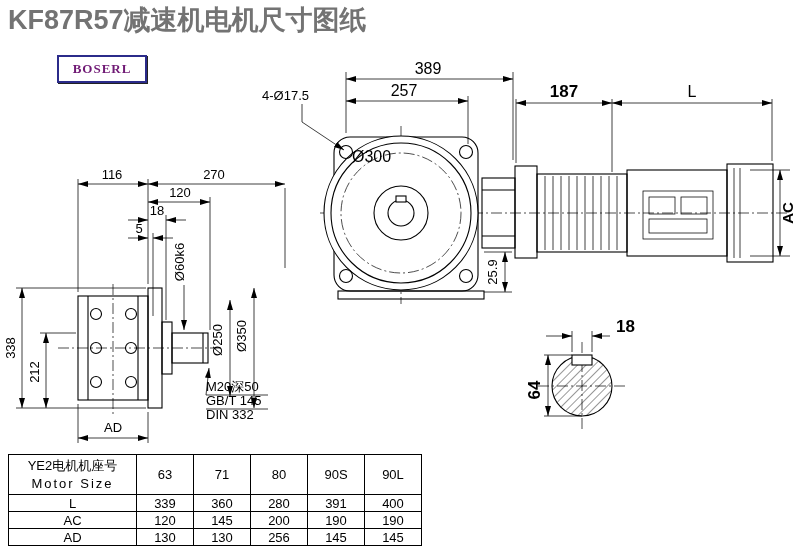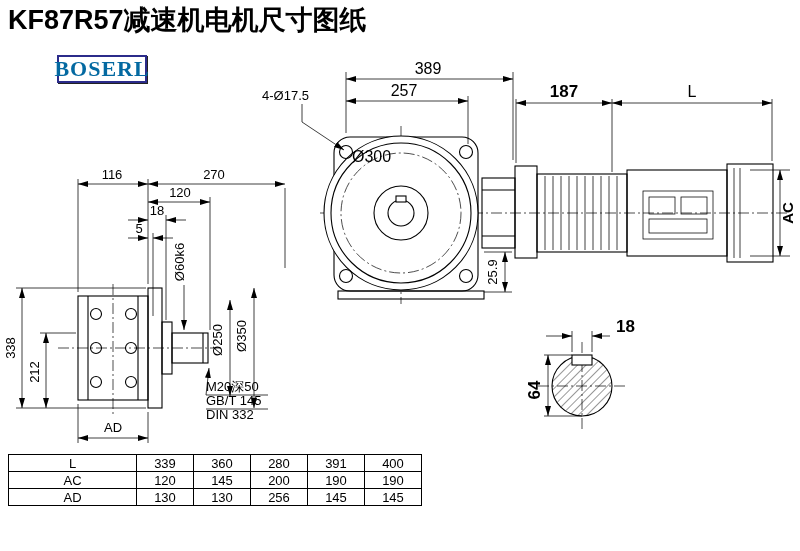--- a/index.html
+++ b/index.html
@@ -1,21 +1,21 @@
 <!DOCTYPE html>
 <html><head>
 <meta charset="utf-8">
 <style>
   *{margin:0;padding:0;box-sizing:border-box}
   html,body{width:800px;height:551px;background:#fff;overflow:hidden;position:relative;
     font-family:"Liberation Sans",sans-serif}
-  .title{position:absolute;left:8px;top:2px;font-size:27px;font-weight:bold;color:#000000;white-space:nowrap}
+  .title{position:absolute;left:8px;top:2px;font-size:27px;font-weight:bold;color:#737373;white-space:nowrap}
   .logo{position:absolute;left:57px;top:55px;width:90px;height:28px;border:2px solid #2b2b8a;
     box-shadow:1px 1px 0 #222;display:flex;align-items:center;justify-content:center;
-    color:#0369a1;font-family:"Liberation Serif",serif;font-weight:bold;font-size:22px;letter-spacing:1px;background:#fff}
+    color:#701a75;font-family:"Liberation Serif",serif;font-weight:bold;font-size:13px;letter-spacing:1px;background:#fff}
   svg.drawing{position:absolute;left:0;top:0}
   svg text{font-family:"Liberation Sans",sans-serif;font-size:13px;fill:#000}
   svg text.lg{font-size:16px}
   svg text.lgb{font-size:17px;font-weight:bold}
   svg text.b{font-weight:bold;font-size:15px}
   .ln{fill:none;stroke:#000;stroke-width:1.1}
   .lnw{fill:#fff;stroke:#000;stroke-width:1.1}
   .tn{fill:none;stroke:#000;stroke-width:0.75}
   .cl{fill:none;stroke:#000;stroke-width:0.7;stroke-dasharray:11 3 2 3}
   table.spec{position:absolute;left:8px;top:454px;border-collapse:collapse;table-layout:fixed;background:#fff}
@@ -193,20 +193,31 @@
 <table class="spec">
   <colgroup>
     <col style="width:128px">
       <col style="width:57px">
       <col style="width:57px">
     <col style="width:57px">
       <col style="width:57px">
       <col style="width:57px">
   </colgroup>
   <tbody>
+      <tr>
+    <td class="hdr">
+      <div>YE2电机机座号</div>
+      <div class="en">Motor Size</div>
+    </td>
+    <td>63</td>
+    <td>71</td>
+    <td>80</td>
+    <td>90S</td>
+    <td>90L</td>
+  </tr>
   <tr>
     <td>L</td>
     <td>339</td>
     <td>360</td>
     <td>280</td>
     <td>391</td>
     <td>400</td>
   </tr>
   <tr>
     <td>AC</td>

